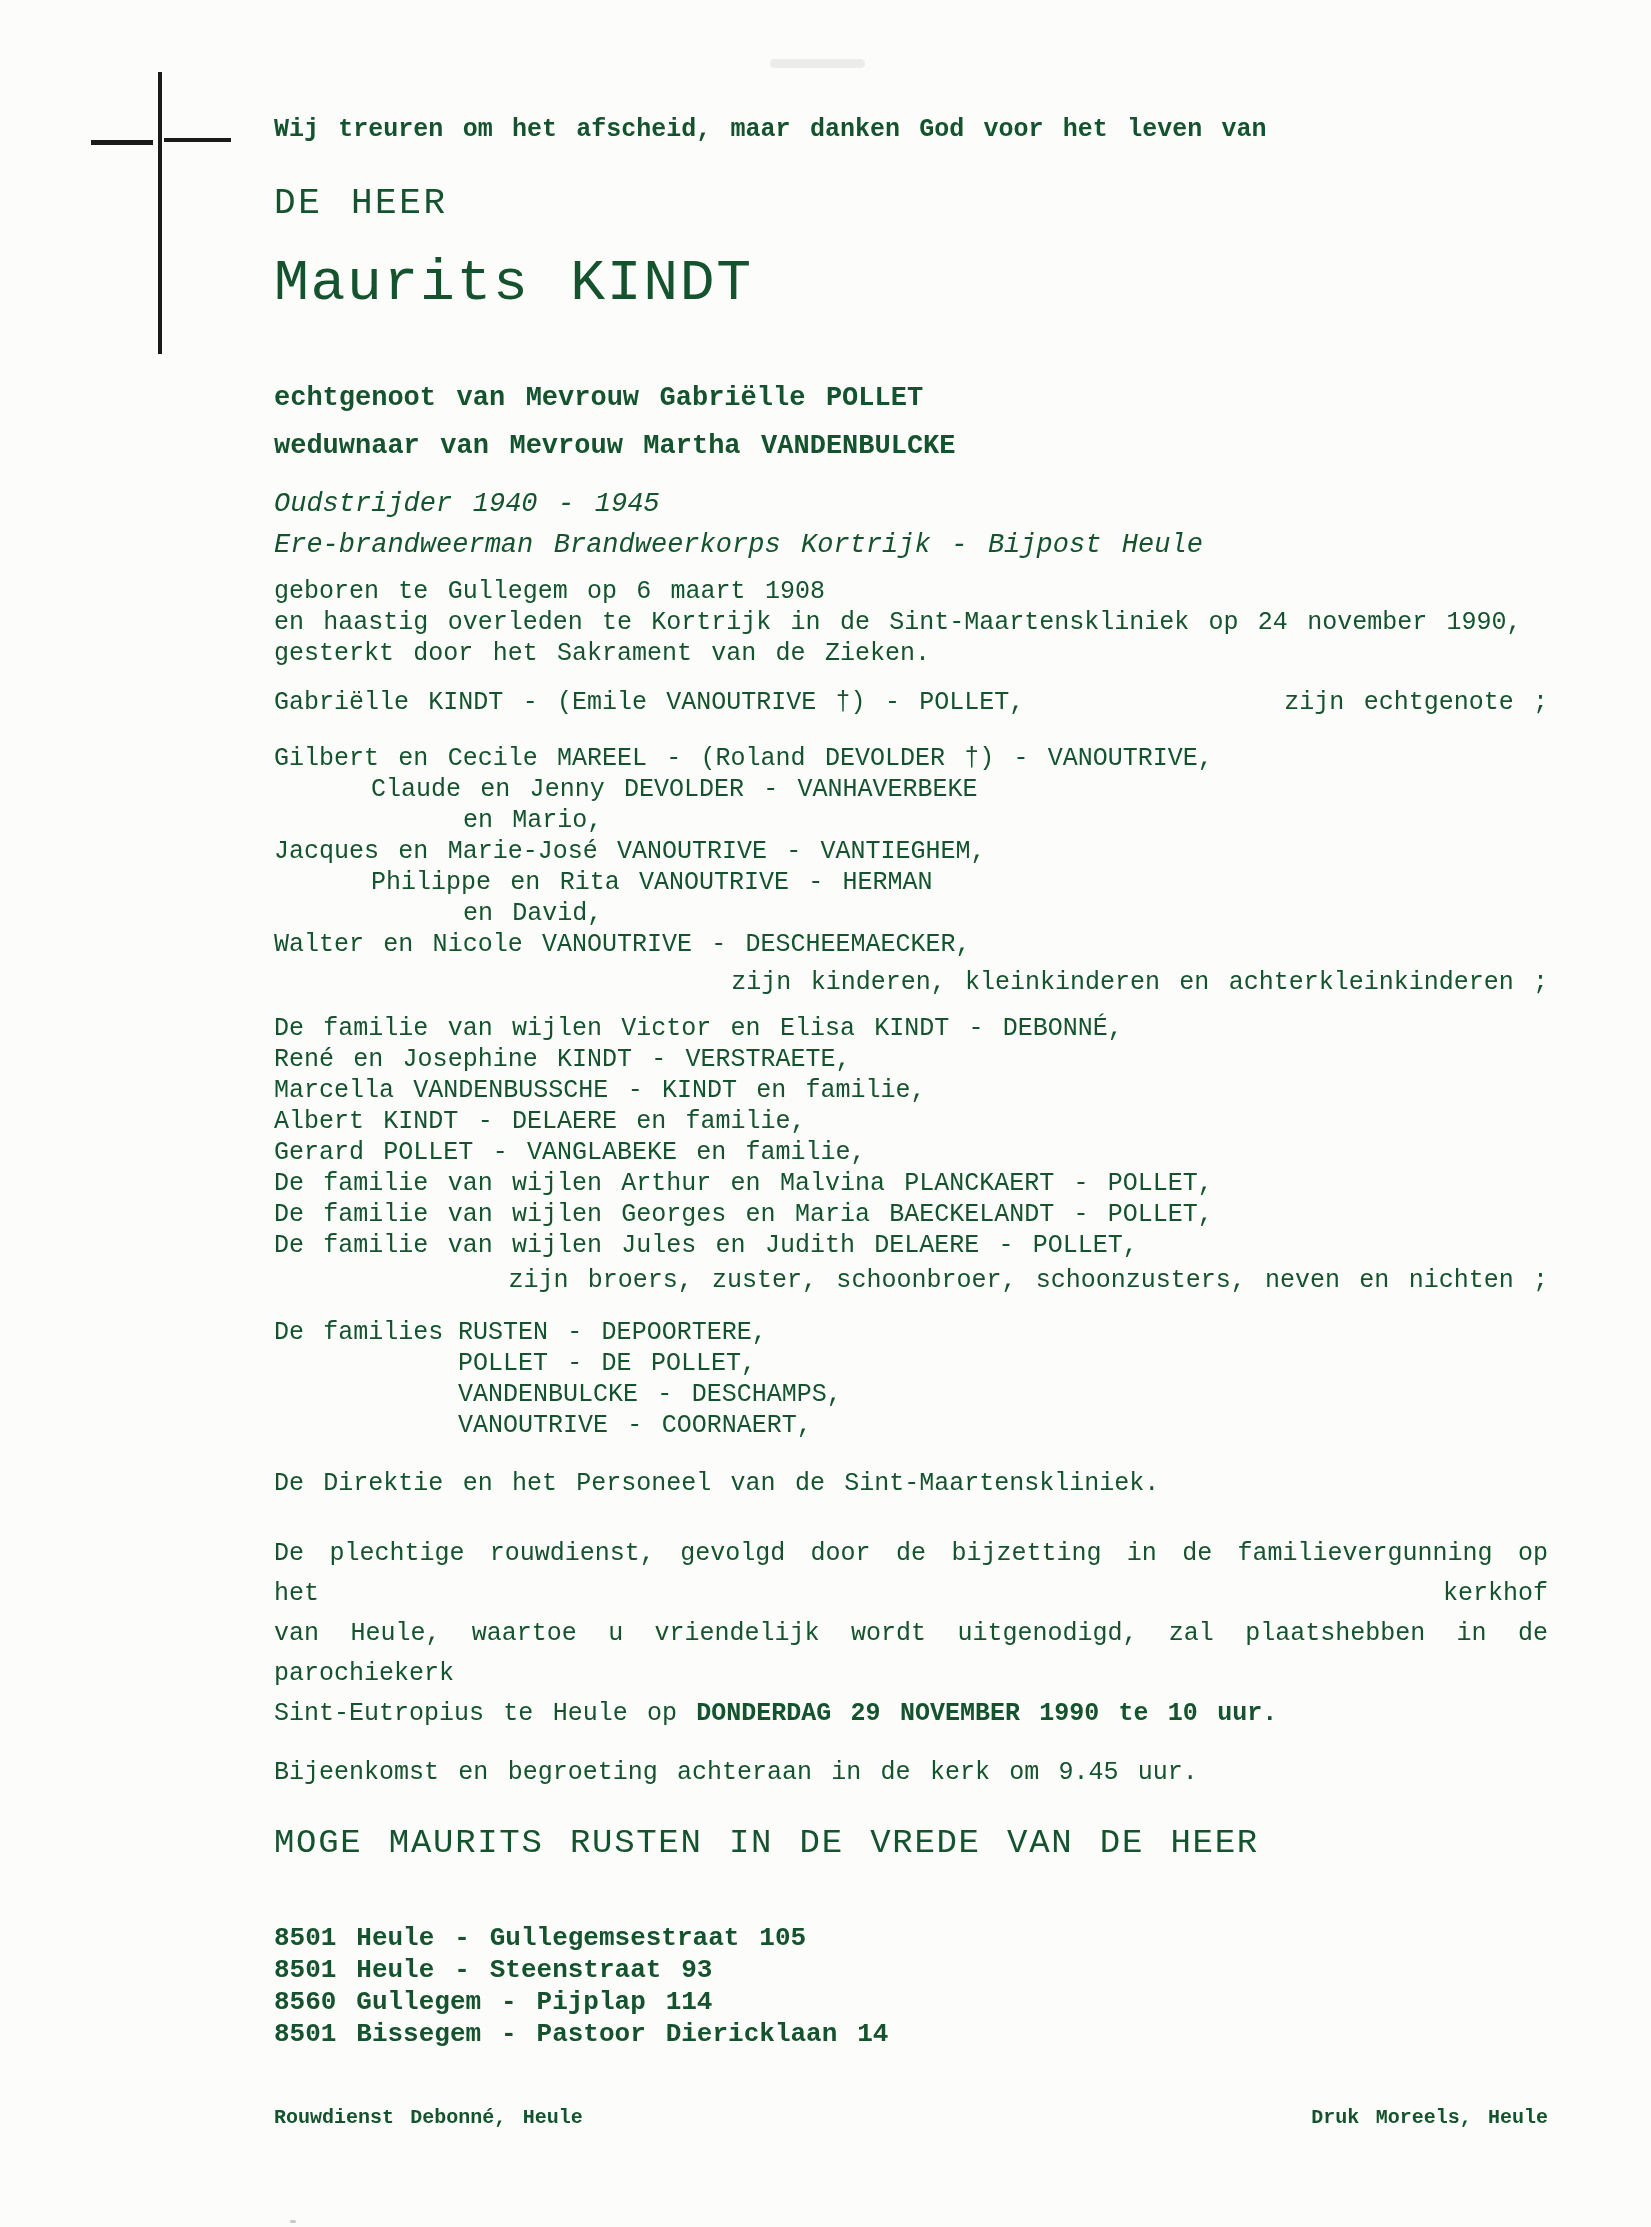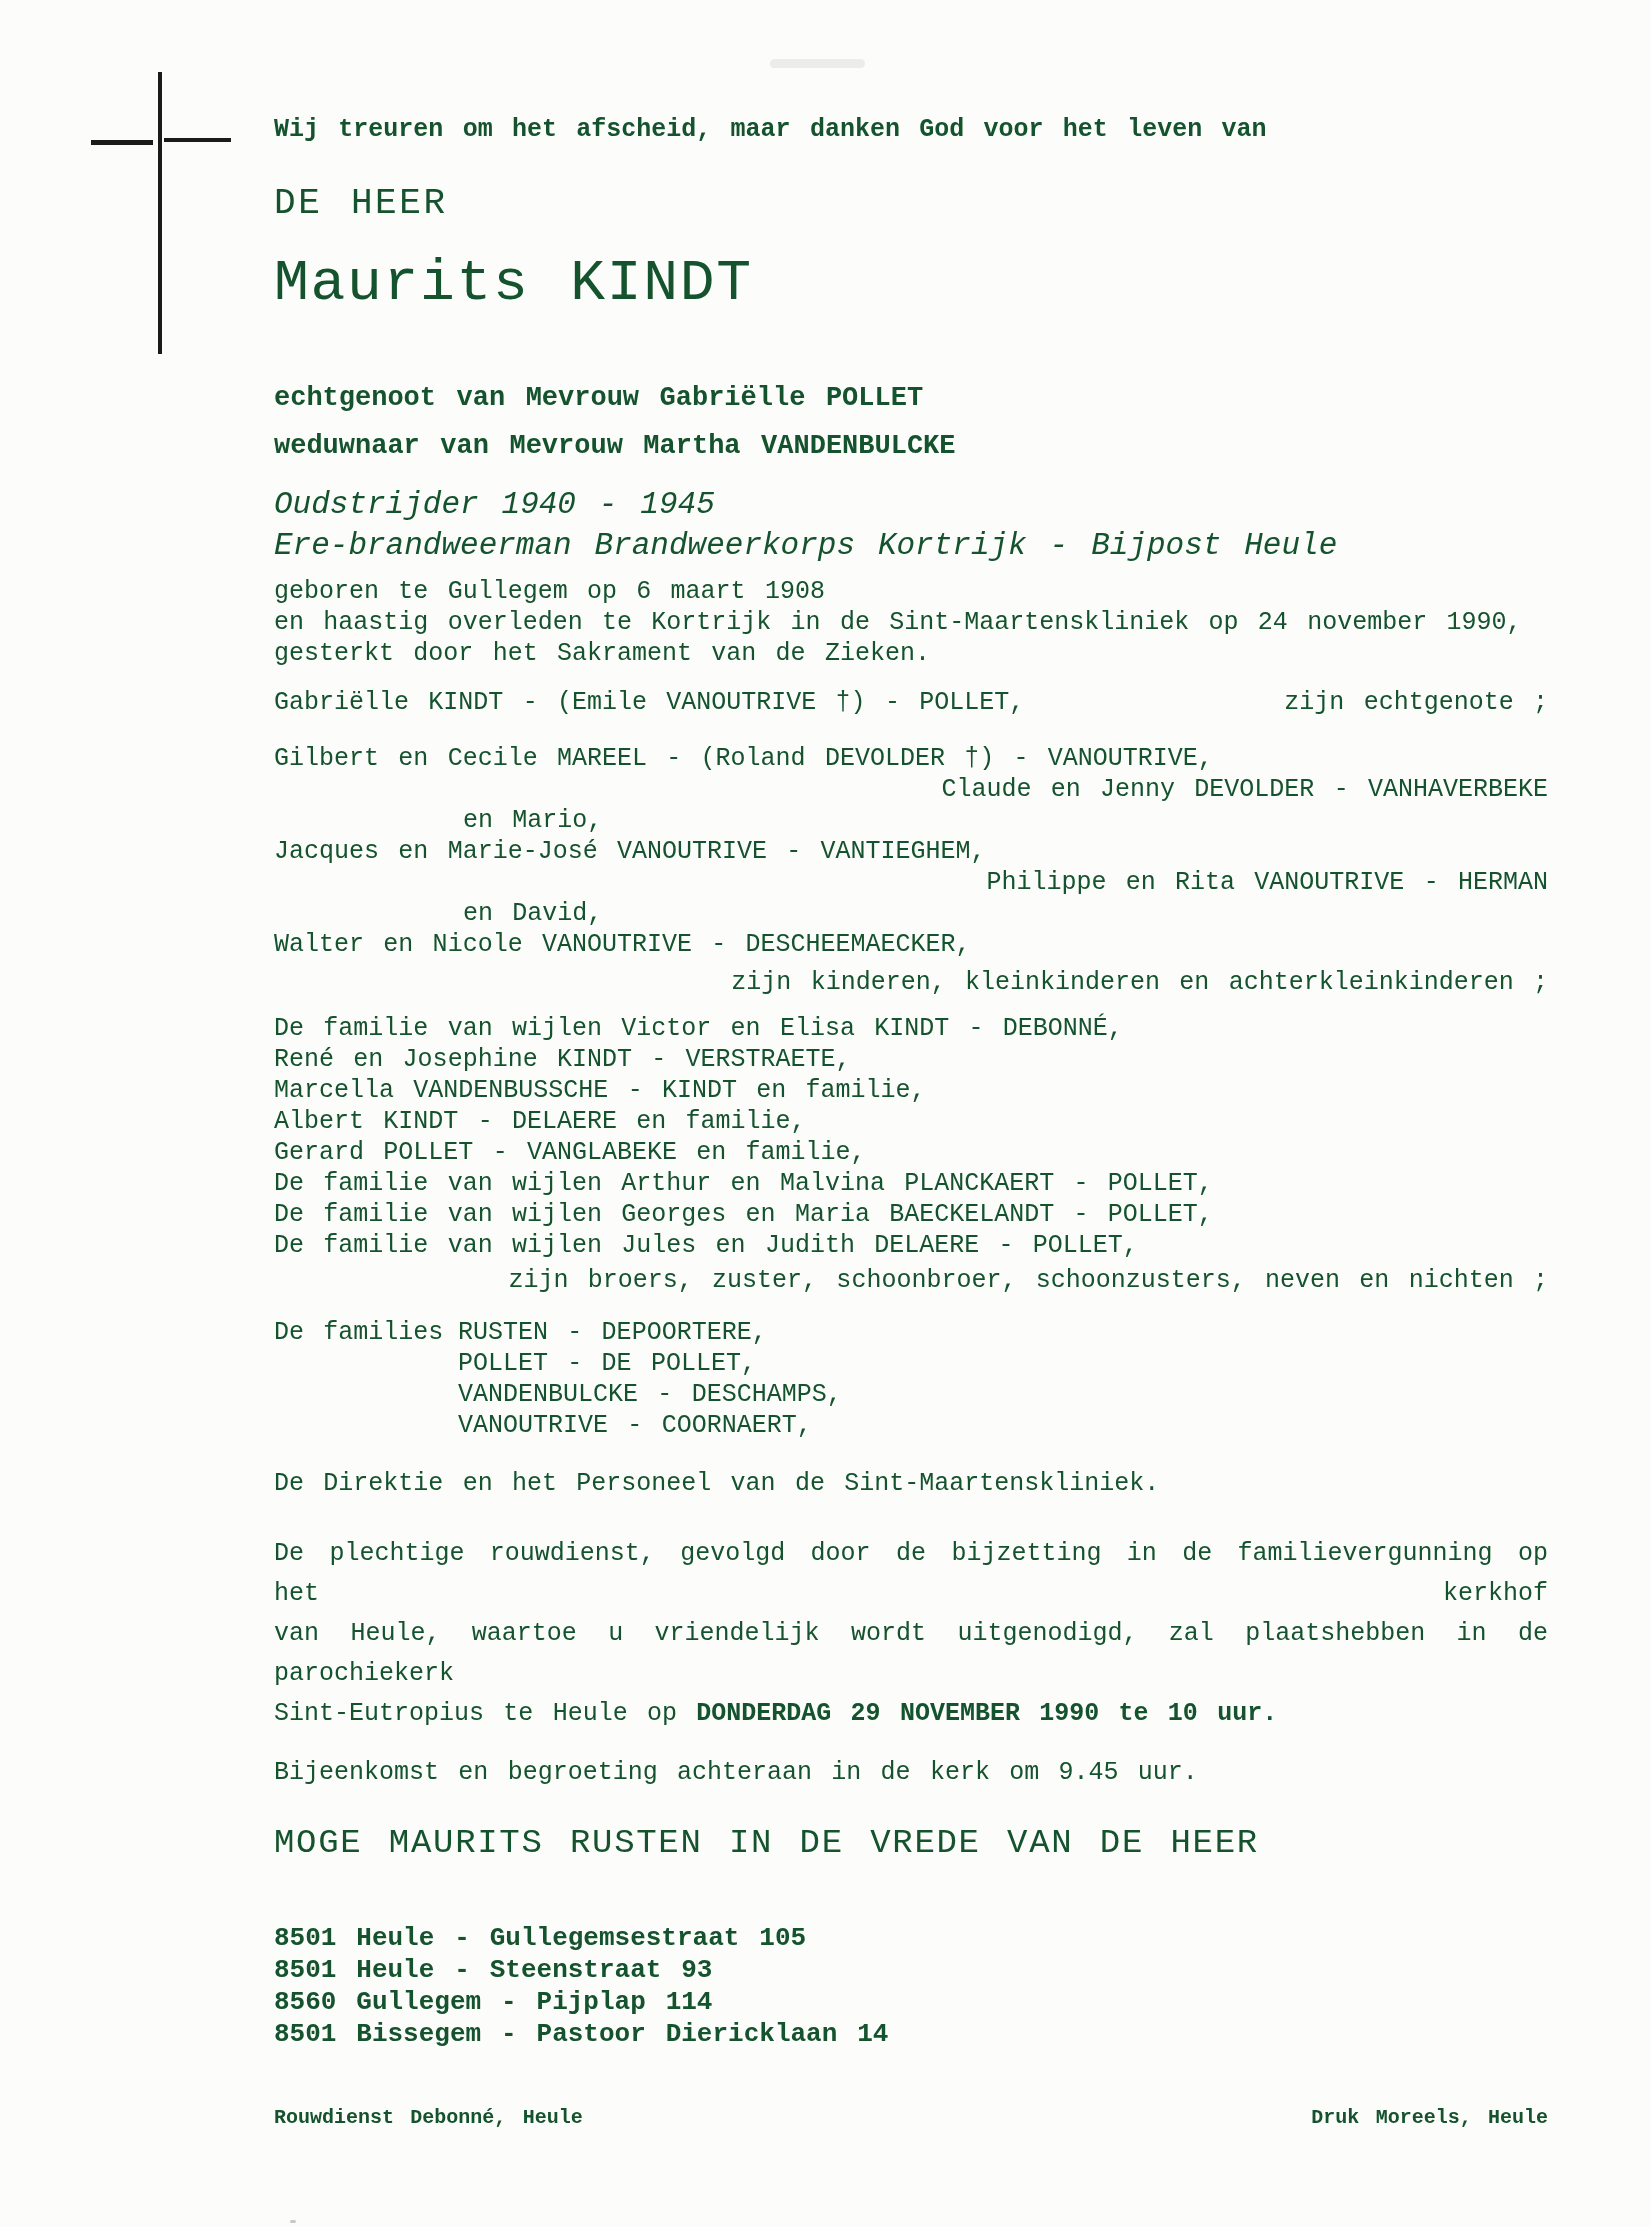--- a/index.html
+++ b/index.html
@@ -24,26 +24,26 @@
   .dot    { position:absolute; left:290px; top:2220px; width:6px; height:3.4px; background:#c9c9c6; border-radius:1.7px; }
 
   .content {
     position:absolute; left:274px; top:0; width:1274px;
     font-size:25px; line-height:31px; word-spacing:4.3px;
   }
   .intro      { margin-top:114px; font-weight:bold; }
   .salutation { margin-top:38px; font-size:36px; line-height:41px; letter-spacing:2.6px; font-weight:normal; }
   .name       { margin-top:19px; font-size:58px; line-height:81px; letter-spacing:1.7px; font-weight:normal; }
   .relations  { margin-top:50px; font-weight:bold; font-size:27px; line-height:48px; }
-  .honors     { margin-top:13.8px; font-style:italic; font-size:31px; line-height:41px; }
+  .honors     { margin-top:13.8px; font-style:italic; font-size:27px; line-height:41px; }
   .life       { margin-top:10.3px; }
   .dit        { margin-top:52px; }
   .spouse-row { margin-top:18px; display:flex; justify-content:space-between; }
   .children   { margin-top:25px; }
-  .ind1       { padding-left:97px;text-align:right; }
+  .ind1       { padding-left:97px; }
   .ind2       { padding-left:189px; }
   .role-line  { text-align:right; }
   .children-role { margin-top:6.9px; }
   .family-list   { margin-top:15.5px; }
   .family-role   { margin-top:3.4px; }
   .families      { margin-top:20.7px; }
   .families .label { display:inline-block; width:184px; }
   .families .indf  { padding-left:184px; }
   .direktie   { margin-top:27.6px; }
   .service    { margin-top:35px; line-height:40px; }

